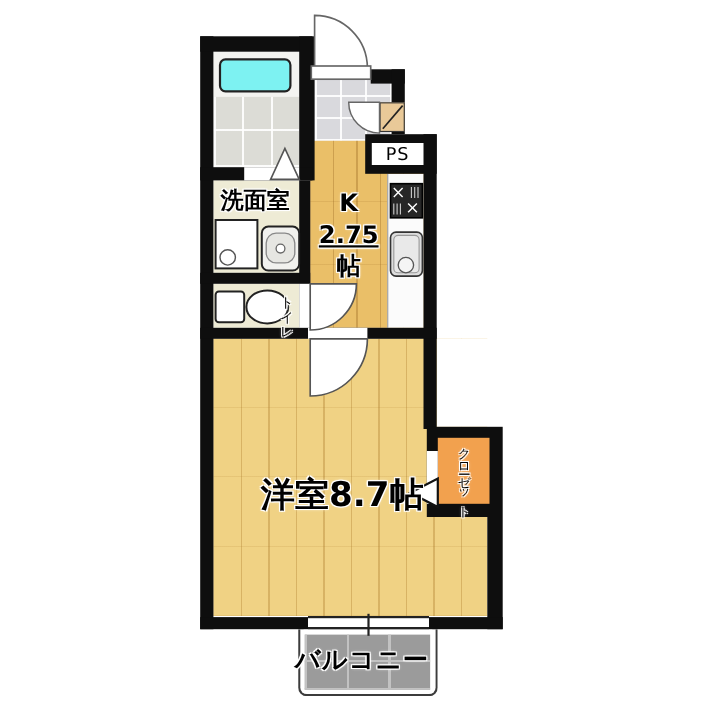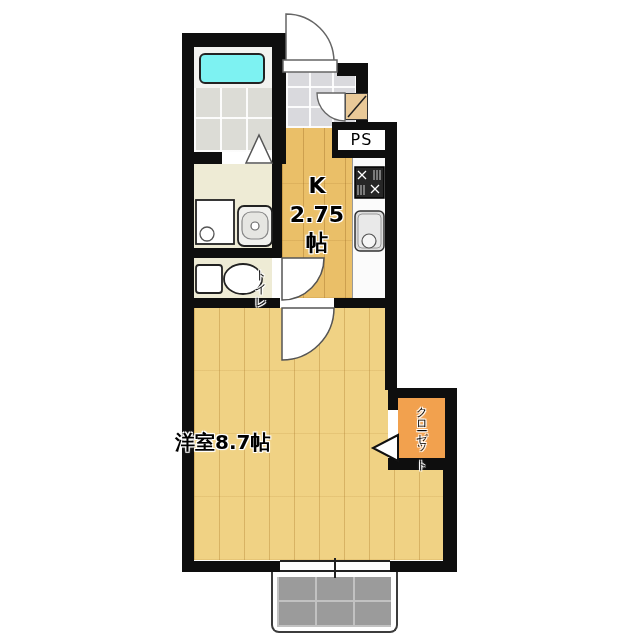--- a/index.html
+++ b/index.html
@@ -124,22 +124,24 @@
         <line x1="366" y1="171" x2="358" y2="179"></line>
       <line x1="371" y1="185" x2="379" y2="193"></line>
         <line x1="379" y1="185" x2="371" y2="193"></line>
     </g>
 
     <rect x="355" y="211" width="29" height="40" rx="5" fill="#dddddd" stroke="#333" stroke-width="1.5"></rect>
     <rect x="358" y="214" width="23" height="34" rx="4" fill="#e9e9e9" stroke="#999" stroke-width="1"></rect>
     <circle cx="369" cy="241" r="7" fill="#f5f5f5" stroke="#555" stroke-width="1.2"></circle>
   </svg>
 
+  <div class="label" style="left:188px;top:168px;width:88px;text-align:center;font-size:21px;">洗面室</div>
   <div class="label vtext" style="left:252px;top:261px;height:40px;font-size:12px;font-weight:normal;">トイレ</div>
   <div class="label" style="left:285px;top:172px;width:64px;text-align:center;font-size:22px;line-height:1.3;">
     <span style="display:block;">K</span>
-    <span style="display:block;">2.75</span>
+    <span style="display:block;text-decoration:underline;">2.75</span>
     <span style="display:block;">帖</span>
   </div>
   <div class="label" style="left:338px;top:130px;width:47px;height:20px;text-align:center;font-size:16px;line-height:20px;font-weight:normal;letter-spacing:1px;">PS</div>
-  <div class="label" style="left:175px;top:429px;width:200px;text-align:left;font-size:20px;">洋室8.7帖</div>
+  <div class="label" style="left:185px;top:429px;width:200px;text-align:right;font-size:31px;">洋室8.7帖</div>
   <div class="label vtext" style="left:414px;top:399px;height:60px;font-size:11.5px;font-weight:normal;">クローゼット</div>
+  <div class="label" style="left:249px;top:584px;width:160px;text-align:center;font-size:23px;letter-spacing:1px;">バルコニー</div>
 </div>
 
 </body></html>

